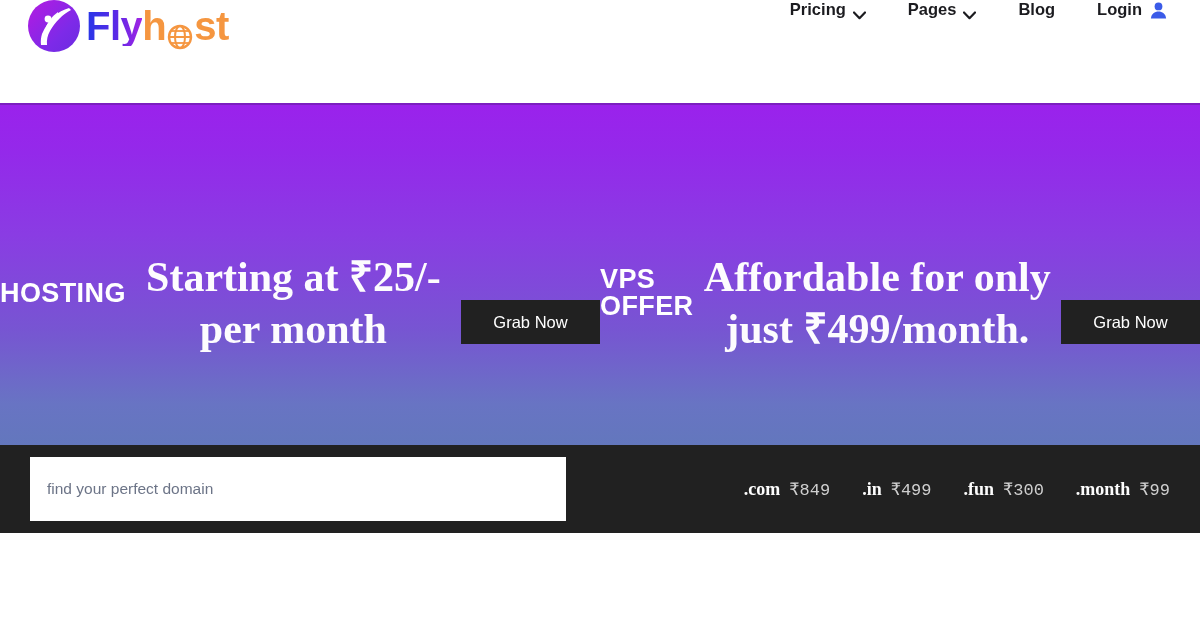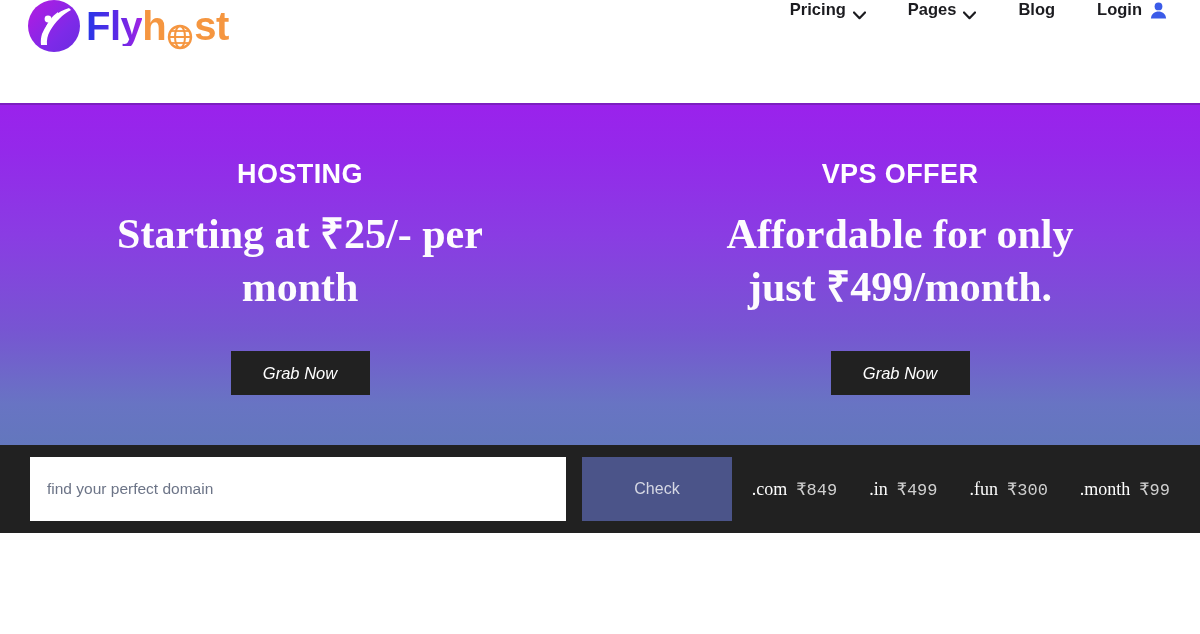--- a/index.html
+++ b/index.html
@@ -98,21 +98,21 @@
   .hero {
     height: 342px;
     background: linear-gradient(180deg, #9a22ec 0%, #9429ea 14%, #8a3ce3 38%, #7755d2 66%, #6874c3 88%, #6377bd 100%);
     border-top: 2px solid #7b1fbf;
     display: flex;
     position: relative;
   }
   .hero-col {
     width: 50%;
     display: flex;
-    flex-direction: column;
+    flex-direction: row;
     align-items: center;
     padding-top: 56px;
   }
   .hero-kicker {
     font-size: 27px;
     font-weight: 700;
     color: #ffffff;
     letter-spacing: 0.4px;
     line-height: 1;
     margin-bottom: 20px;
@@ -132,21 +132,20 @@
     background: #212121;
     color: #ffffff;
     border: none;
     font-family: "Liberation Sans", sans-serif;
     font-size: 16.5px;
     font-weight: 400;
     padding: 13px 30px;
     min-width: 139px;
     cursor: pointer;
     line-height: 1.1;
-    font-style: italic;
   }
 
   
   .searchbar {
     height: 88px;
     background: #212121;
     display: flex;
     align-items: center;
     padding-left: 30px;
     position: relative;
@@ -179,21 +178,21 @@
     align-items: baseline;
     gap: 32px;
     margin-left: auto;
     padding-right: 30px;
   }
   .tld { display: flex; align-items: baseline; gap: 9px; white-space: nowrap; }
   .tld-name {
     font-family: "Liberation Serif", serif;
     font-size: 18px;
     color: #fdfdfd;
-    font-weight: 400;
+    font-weight: 700;
   }
   .tld-price {
     font-family: Liberation Mono, monospace;
     font-size: 17px;
     color: #cfcfcf;
   }
 
   
   .pricing {
     background: #ffffff;
@@ -299,21 +298,20 @@
       <div class="hero-title">Affordable for only just ₹499/month.</div>
       <button class="hero-btn">Grab Now</button>
     </div>
 
   </section>
 
   <section class="searchbar">
 
     <input class="domain-input" type="text" placeholder="find your perfect domain" style="">
 
-    <button class="check-btn">Check</button>
 
     <div class="tlds">
 
       <div class="tld">
         <span class="tld-name">.com</span>
         <span class="tld-price">₹849</span>
       </div>
 
       <div class="tld">
         <span class="tld-name">.in</span>

